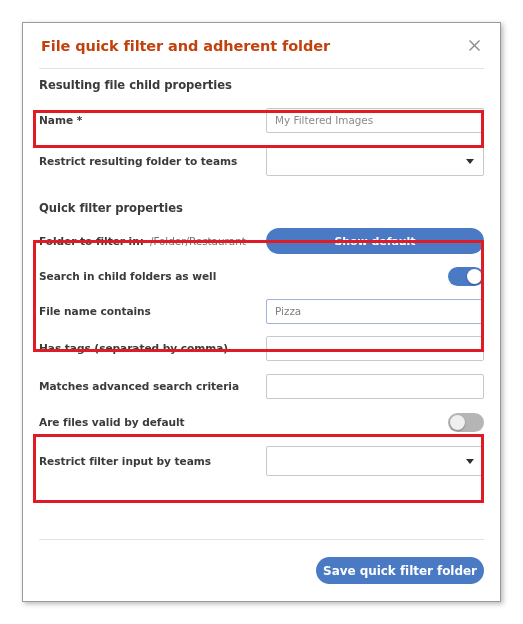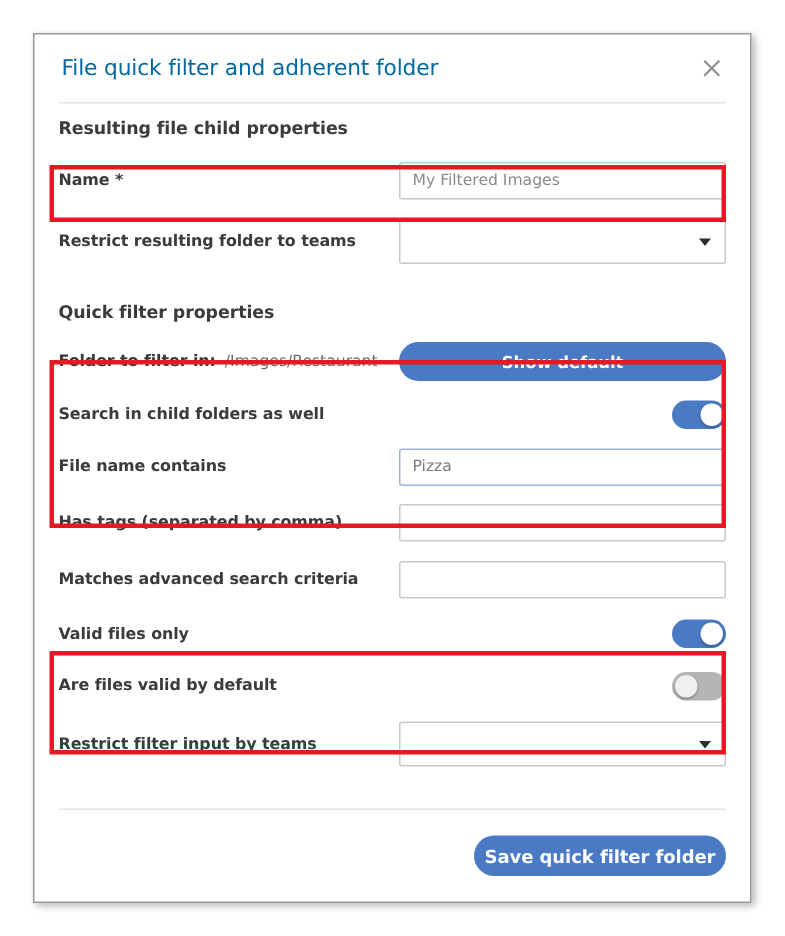--- a/index.html
+++ b/index.html
@@ -35,22 +35,22 @@
   .dialog-header {
     position: relative;
     height: 45px;
     padding: 0 16px 0 18px;
     display: flex;
     align-items: center;
     justify-content: space-between;
   }
   .dialog-title {
     font-size: 14.5px;
-    font-weight: 400;
-    color: #0369a1;
+    font-weight: 700;
+    color: #c2410c;
     letter-spacing: -0.1px;
     white-space: nowrap;
   }
   .close-icon {
     width: 20px;
     height: 20px;
     display: flex;
     align-items: center;
     justify-content: center;
     cursor: pointer;
@@ -248,21 +248,21 @@
           <span class="caret"></span>
         </div>
       </div>
 
       <div style="height:40px;display:flex;align-items:flex-end;padding-bottom:8px;">
         <div class="section-title">Quick filter properties</div>
       </div>
 
       <div class="form-row" style="height:36px;">
         <div class="row-label">Folder to filter in:</div>
-        <div class="row-value">/Images/Restaurant</div>
+        <div class="row-value">/Folder/Restaurant</div>
         <div class="row-spacer"></div>
         <button class="btn-primary">Show default</button>
       </div>
 
       <div class="form-row" style="height:34px;">
         <div class="row-label">Search in child folders as well</div>
         <div class="row-spacer"></div>
         <div class="toggle on">
           <span class="knob"></span>
         </div>
@@ -285,27 +285,20 @@
       </div>
 
       <div class="form-row" style="height:38px;">
         <div class="row-label">Matches advanced search criteria</div>
         <div class="row-spacer"></div>
         <div class="field">
           <span></span>
         </div>
       </div>
 
-      <div class="form-row" style="height:35px;">
-        <div class="row-label">Valid files only</div>
-        <div class="row-spacer"></div>
-        <div class="toggle on">
-          <span class="knob"></span>
-        </div>
-      </div>
 
       <div class="form-row" style="height:34px;">
         <div class="row-label">Are files valid by default</div>
         <div class="row-spacer"></div>
         <div class="toggle off">
           <span class="knob"></span>
         </div>
       </div>
 
       <div class="form-row" style="height:44px;">

